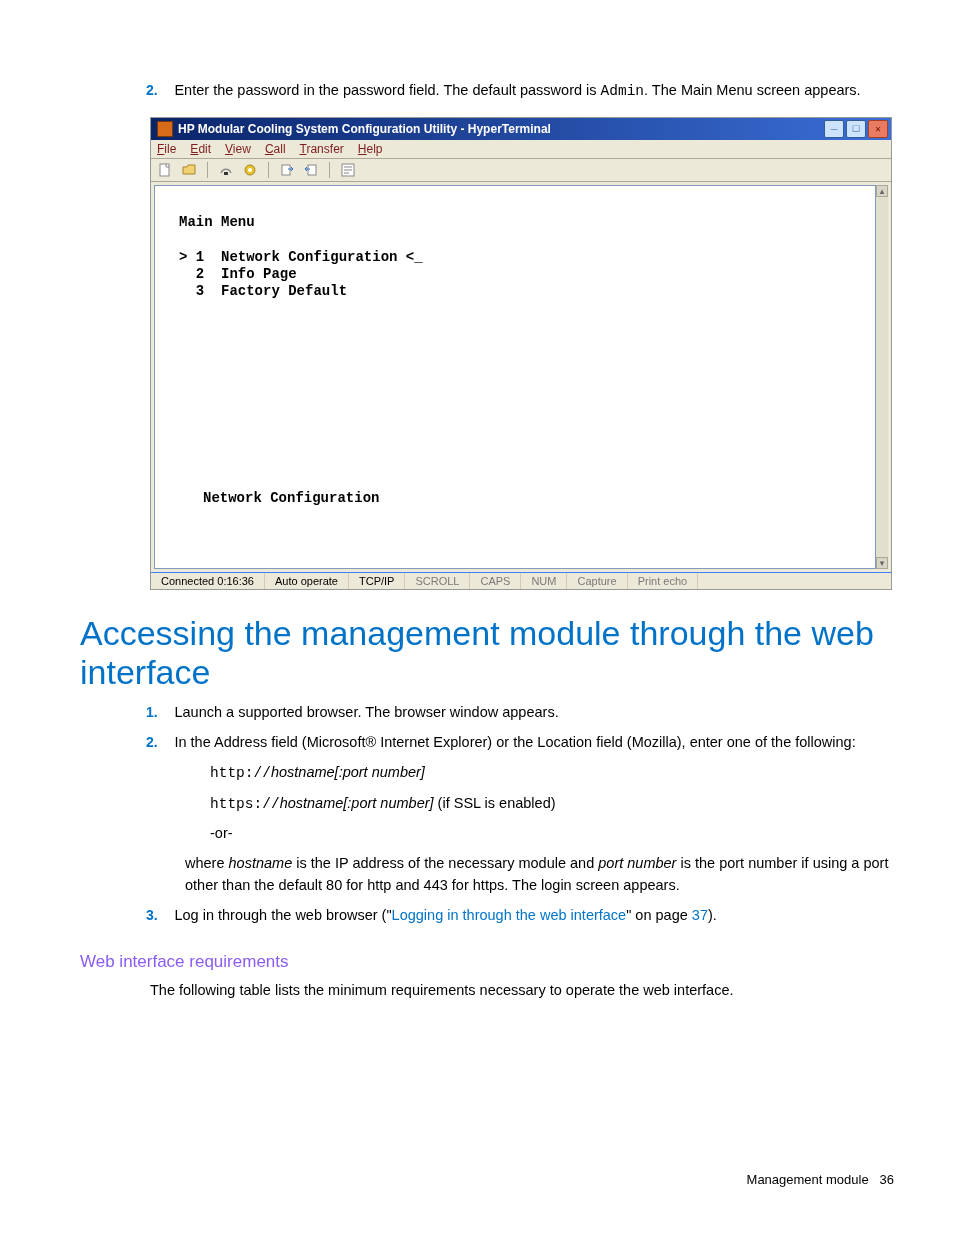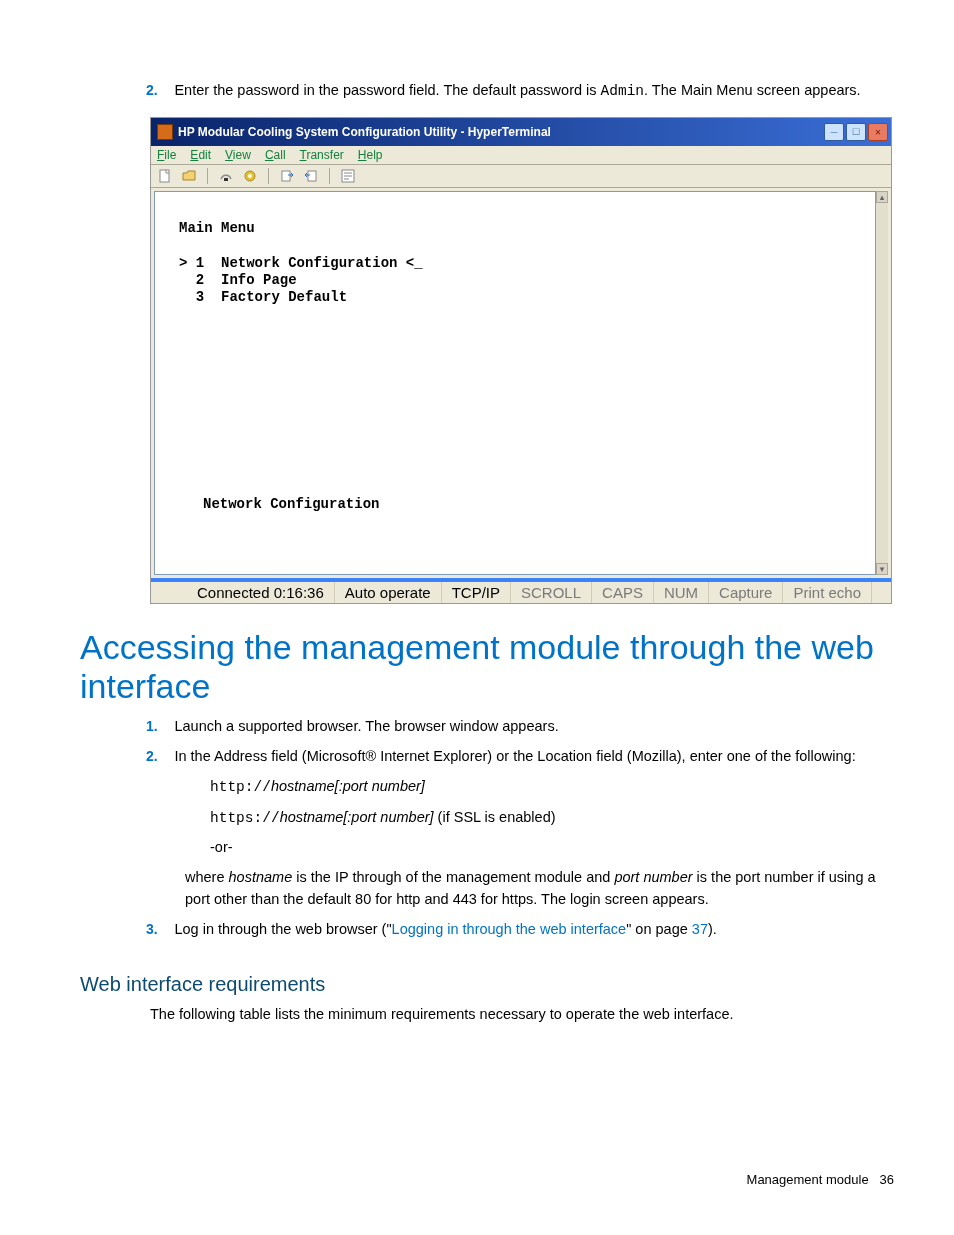--- a/index.html
+++ b/index.html
@@ -30,23 +30,23 @@
     font-family: Arial, Helvetica, sans-serif;
     font-weight: normal;
     color: #0073c8;
     font-size: 34px;
     margin: 24px 0 10px 0;
     line-height: 1.15;
   }
   h2.subsection {
     font-family: Arial, Helvetica, sans-serif;
     font-weight: normal;
-    color: #0c4a6e;
-    font-size: 20px;
-    margin: 33px 0 8px 0;
+    color: #8b5cf6;
+    font-size: 17px;
+    margin: 26px 0 8px 0;
   }
   .body-ind { margin-left: 70px; font-size: 14.5px; line-height: 1.5; }
   .sub-ind { margin-left: 130px; font-size: 14.5px; line-height: 1.6; }
   .sub-ind .row { margin: 6px 0; }
   a.link { color: #0073c8; text-decoration: none; }
   .page-footer {
     position: absolute;
     bottom: 48px;
     right: 60px;
     font-size: 13px;
@@ -58,21 +58,21 @@
     width: 740px;
     border: 1px solid #999;
     background: #ece9d8;
     font-size: 12px;
   }
   .titlebar {
     background: linear-gradient(to right, #0a246a, #3a6ed6);
     color: #fff;
     display: flex;
     align-items: center;
-    height: 28px;
+    height: 22px;
     padding: 0 3px 0 6px;
     font-size: 12px;
   }
   .titlebar .appicon {
     width: 14px; height: 14px; margin-right: 5px;
     background: #d66b1a;
     border: 1px solid #7a3900;
   }
   .titlebar .title-text { flex: 1; font-weight: bold; }
   .winbtns { display: flex; gap: 2px; }
@@ -89,21 +89,21 @@
   .winbtn.close { background: #e97b62; color: #7a1b00; border-color: #a93f1e; }
   .winbtn.close::before { content: "✕"; font-size: 10px; }
   .winbtn.max::before { content: "□"; font-size: 11px; }
   .winbtn.min::before { content: "_"; position: relative; top: -3px; }
 
   .menubar {
     background: #ece9d8;
     border-bottom: 1px solid #aca899;
     padding: 2px 6px;
     font-size: 12px;
-    color: #15803d;
+    color: #7f1d1d;
     display: flex; gap: 14px;
   }
   .menubar span { position: relative; }
   .menubar span u { text-decoration: underline; }
 
   .toolbar {
     background: #ece9d8;
     border-bottom: 1px solid #aca899;
     padding: 3px 6px;
     display: flex; gap: 8px; align-items: center;
@@ -143,24 +143,23 @@
     font-weight: bold;
     line-height: 1.22;
     min-height: 340px;
     position: relative;
   }
   .terminal .menu-title { margin-bottom: 18px; }
   .terminal .menu-item { white-space: pre; }
   .terminal .footer-label { margin-top: 190px; margin-left: 24px; }
 
   .statusbar {
-    border-top: 4px solid #3b82f6;
+    border-top: 1px solid #3b82f6;
     display: flex;
-    font-size: 15px;
-    padding-left: 36px;
+    font-size: 11px;
   }
   .sbcell {
     border-right: 1px solid #d0ccb9;
     padding: 2px 10px;
     color: #7a7a7a;
   }
   .sbcell.active { color: #000; }
 </style>
 </head>
 <body>
@@ -270,21 +269,21 @@
     <div class="row">
       <span class="mono">http://</span><span class="italic">hostname[:port number]</span>
     </div>
     <div class="row">
       <span class="mono">https://</span><span class="italic">hostname[:port number]</span><span> (if SSL is enabled)</span>
     </div>
     <div class="row">-or-</div>
   </div>
 
   <div class="body-ind" style="margin-top:8px; margin-left:105px;">
-    <span>where </span><span class="italic">hostname</span><span> is the IP through of the management module and </span><span class="italic">port number</span><span> is the port number if using a port other than the default 80 for http and 443 for https. The login screen appears.</span>
+    <span>where </span><span class="italic">hostname</span><span> is the IP address of the necessary module and </span><span class="italic">port number</span><span> is the port number if using a port other than the default 80 for http and 443 for https. The login screen appears.</span>
   </div>
 
   <ol class="steps" style="margin-top:8px;">
     <li>
       <span class="step-num">3.</span>
       <span class="step-text">
         <span>Log in through the web browser ("</span><a class="link">Logging in through the web interface</a><span>" on page </span><a class="link">37</a><span>).</span>
       </span>
     </li>
   </ol>

